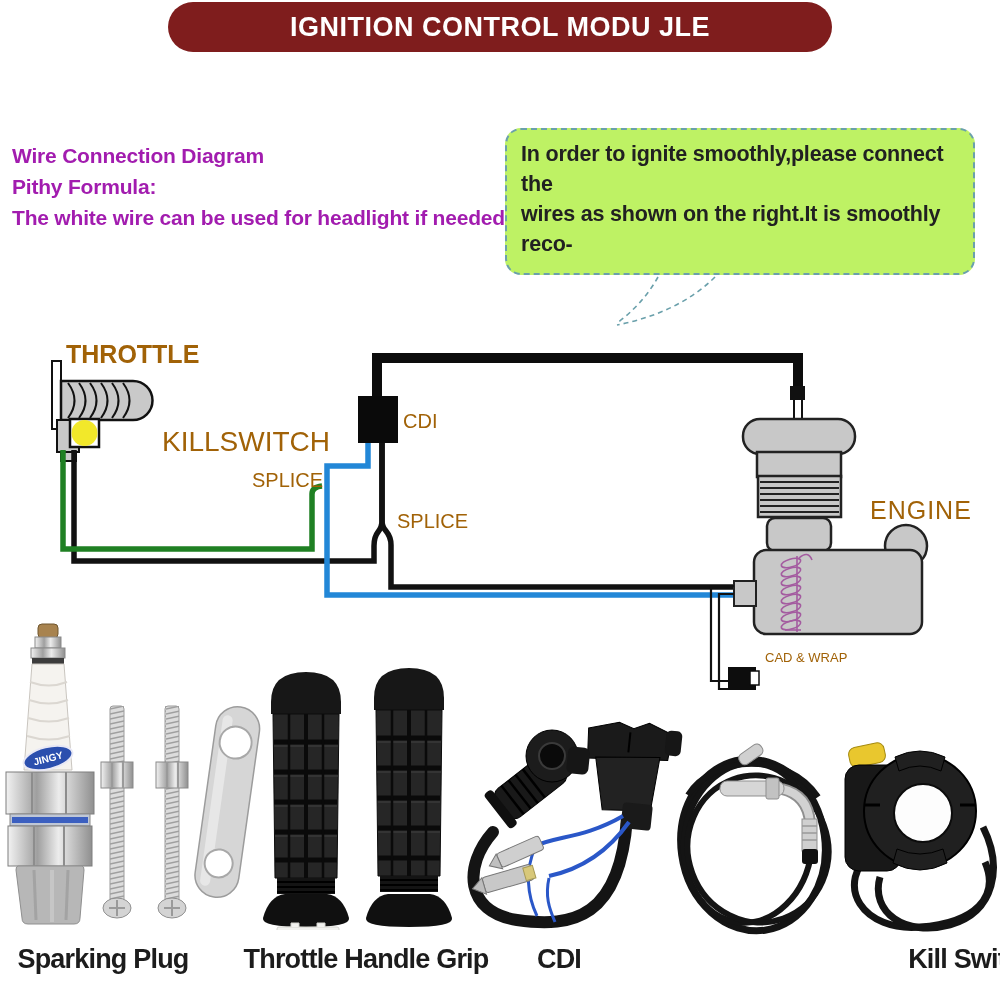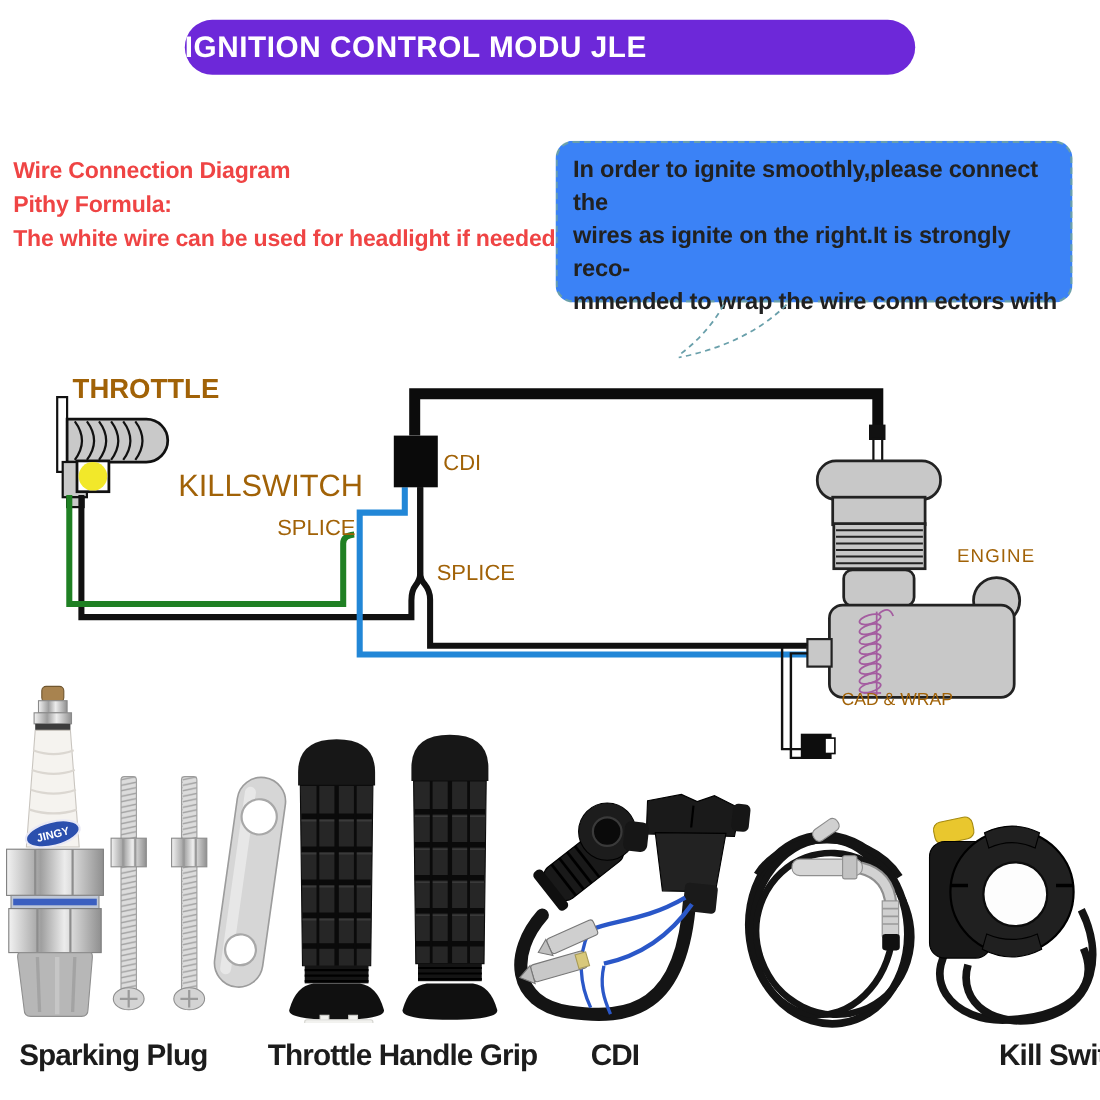--- a/index.html
+++ b/index.html
@@ -1,28 +1,28 @@
 <!DOCTYPE html>
 <html><head>
 <meta charset="utf-8">
 <style>
   html,body{margin:0;padding:0;background:#fff;}
   .stage{position:relative;width:1000px;height:1000px;background:#fff;overflow:hidden;
          font-family:"Liberation Sans",sans-serif;}
   .abs{position:absolute;}
   
-  .banner{left:168px;top:18px;width:664px;height:50px;border-radius:25px;
-          background:#6d28d9;display:flex;align-items:center;}
+  .banner{left:168px;top:2px;width:664px;height:50px;border-radius:25px;
+          background:#7f1d1d;display:flex;align-items:center;justify-content:center;}
   .banner span{color:#fff;font-size:27px;font-weight:700;letter-spacing:.5px;}
   
-  .intro{left:12px;top:140px;width:520px;color:#ef4444;}
+  .intro{left:12px;top:140px;width:520px;color:#a21caf;}
   .intro div{font-size:21px;font-weight:600;letter-spacing:-.2px;line-height:31px;}
   
   .bubble{left:505px;top:128px;width:470px;height:147px;border:2px dashed #6aa0ab;
-          border-radius:16px;box-sizing:border-box;padding:9px 12px 0 14px;background:#3b82f6;}
+          border-radius:16px;box-sizing:border-box;padding:9px 12px 0 14px;background:#bef264;}
   .bubble div{font-size:21.5px;color:#212121;line-height:30px;font-weight:600;letter-spacing:-.2px;}
   
   .dlabel{color:#a16207;white-space:nowrap;}
   .svgabs{position:absolute;}
   
   .plabel{top:944px;transform:translateX(-50%);font-size:27px;font-weight:600;
           letter-spacing:-.8px;color:#1c1c1c;white-space:nowrap;}
 </style>
 </head>
 <body>
@@ -34,22 +34,21 @@
   </div>
 
   <div class="abs intro">
     <div>Wire Connection Diagram</div>
     <div>Pithy Formula:</div>
     <div>The white wire can be used for headlight if needed.</div>
   </div>
 
   <div class="abs bubble">
     <div>In order to ignite smoothly,please connect the</div>
-    <div>wires as ignite on the right.It is strongly reco-</div>
-    <div>mmended to wrap the wire conn ectors with</div>
+    <div>wires as shown on the right.It is smoothly reco-</div>
   </div>
   <svg class="svgabs" style="left:555px;top:273px;" width="170" height="60" viewBox="0 0 170 60">
     <path d="M103,4 C92,24 76,40 62,50" fill="none" stroke="#6aa0ab" stroke-width="1.6" stroke-dasharray="5,4"></path>
     <path d="M160,4 C134,30 98,45 62,52" fill="none" stroke="#6aa0ab" stroke-width="1.6" stroke-dasharray="5,4"></path>
   </svg>
 
   <svg class="svgabs" style="left:0;top:0;" width="1000" height="1000" viewBox="0 0 1000 1000">
 
     <g>
       <rect x="52" y="361" width="9" height="68" fill="#ffffff" stroke="#111" stroke-width="2"></rect>
@@ -115,22 +114,22 @@
     </g>
     <rect x="728" y="667" width="28" height="23" fill="#0d0d0d"></rect>
     <rect x="750" y="671" width="9" height="14" fill="#fff" stroke="#0d0d0d" stroke-width="1.5"></rect>
   </svg>
 
   <div class="abs dlabel" style="left:66px;top:340px;font-size:25px;font-weight:600;">THROTTLE</div>
   <div class="abs dlabel" style="left:162px;top:426px;font-size:28px;font-weight:500;">KILLSWITCH</div>
   <div class="abs dlabel" style="left:252px;top:469px;font-size:20px;font-weight:500;">SPLICE</div>
   <div class="abs dlabel" style="left:397px;top:510px;font-size:20px;font-weight:500;">SPLICE</div>
   <div class="abs dlabel" style="left:403px;top:410px;font-size:20px;font-weight:500;">CDI</div>
-  <div class="abs dlabel" style="left:870px;top:496px;font-size:17px;letter-spacing:1px;">ENGINE</div>
-  <div class="abs dlabel" style="left:765px;top:628px;font-size:16px;font-weight:500;">CAD &amp; WRAP</div>
+  <div class="abs dlabel" style="left:870px;top:496px;font-size:25px;letter-spacing:1px;">ENGINE</div>
+  <div class="abs dlabel" style="left:765px;top:650px;font-size:13px;font-weight:500;">CAD &amp; WRAP</div>
 
   <svg class="svgabs" style="left:2px;top:620px;" width="96" height="312" viewBox="0 0 96 312">
     <defs>
       <linearGradient id="chrome" x1="0" y1="0" x2="1" y2="0">
         <stop offset="0" stop-color="#f2f2f2"></stop>
           <stop offset=".35" stop-color="#9f9f9f"></stop>
         <stop offset=".6" stop-color="#ececec"></stop>
           <stop offset="1" stop-color="#8f8f8f"></stop>
       </linearGradient>
     </defs>

